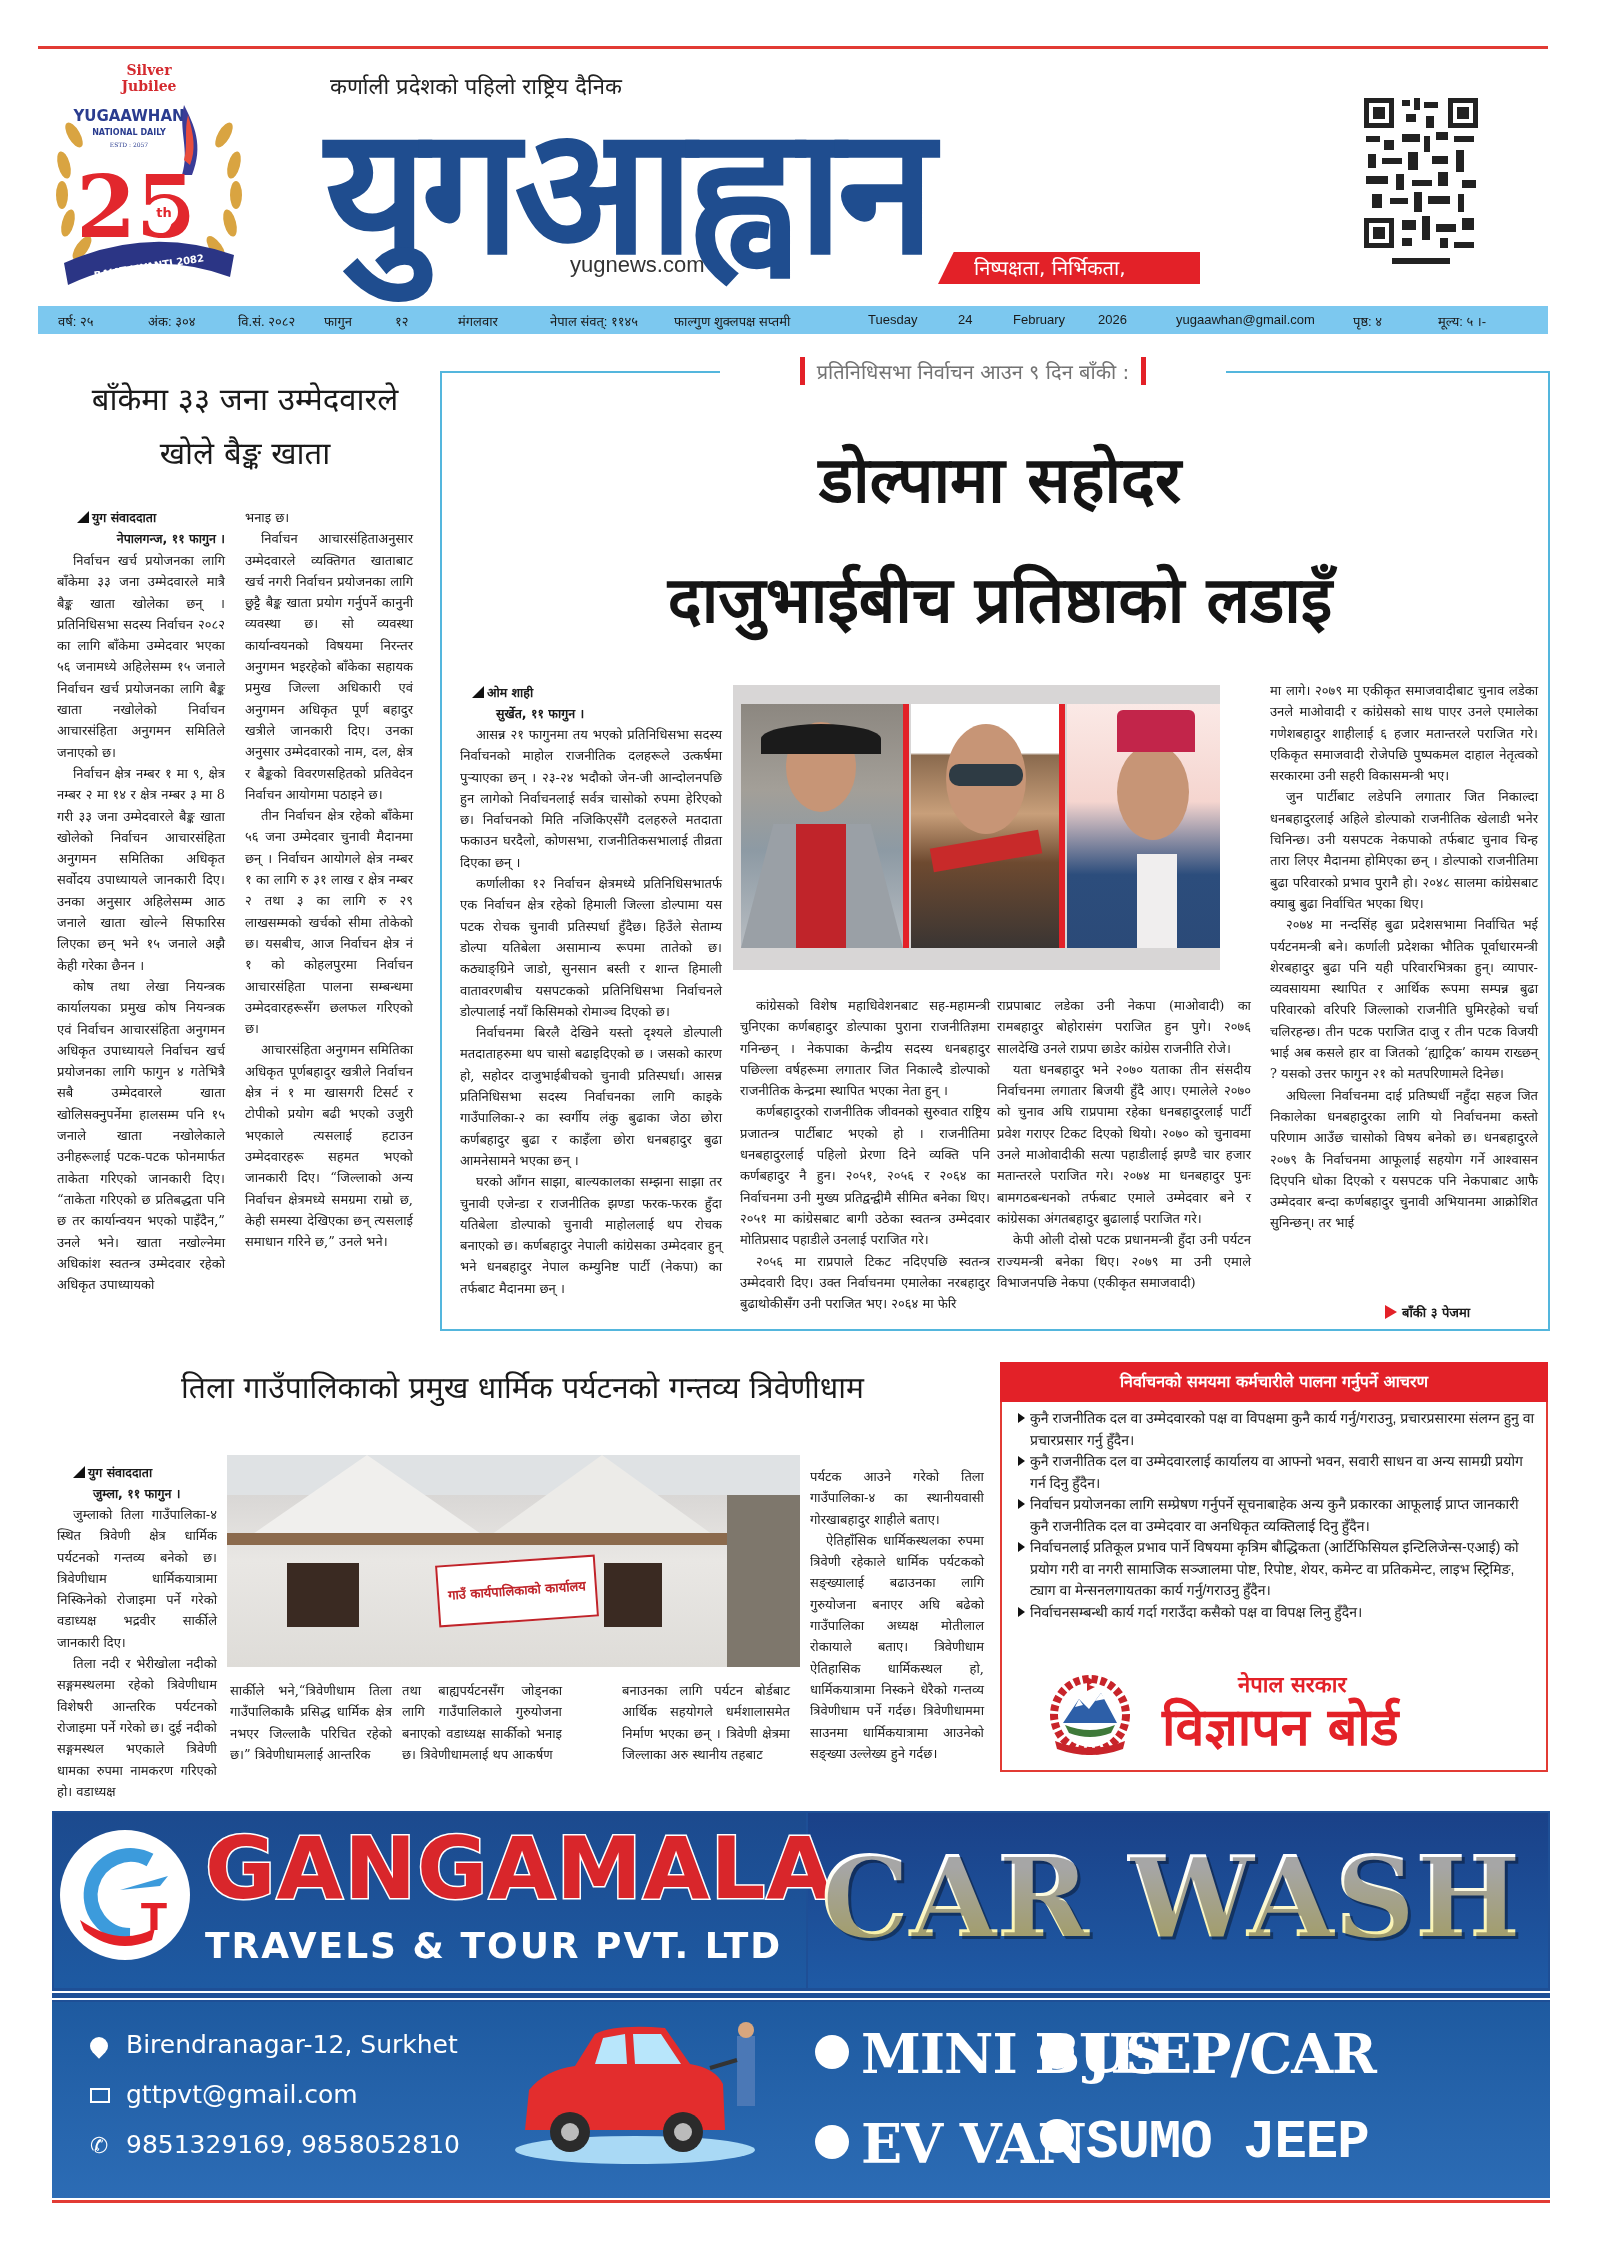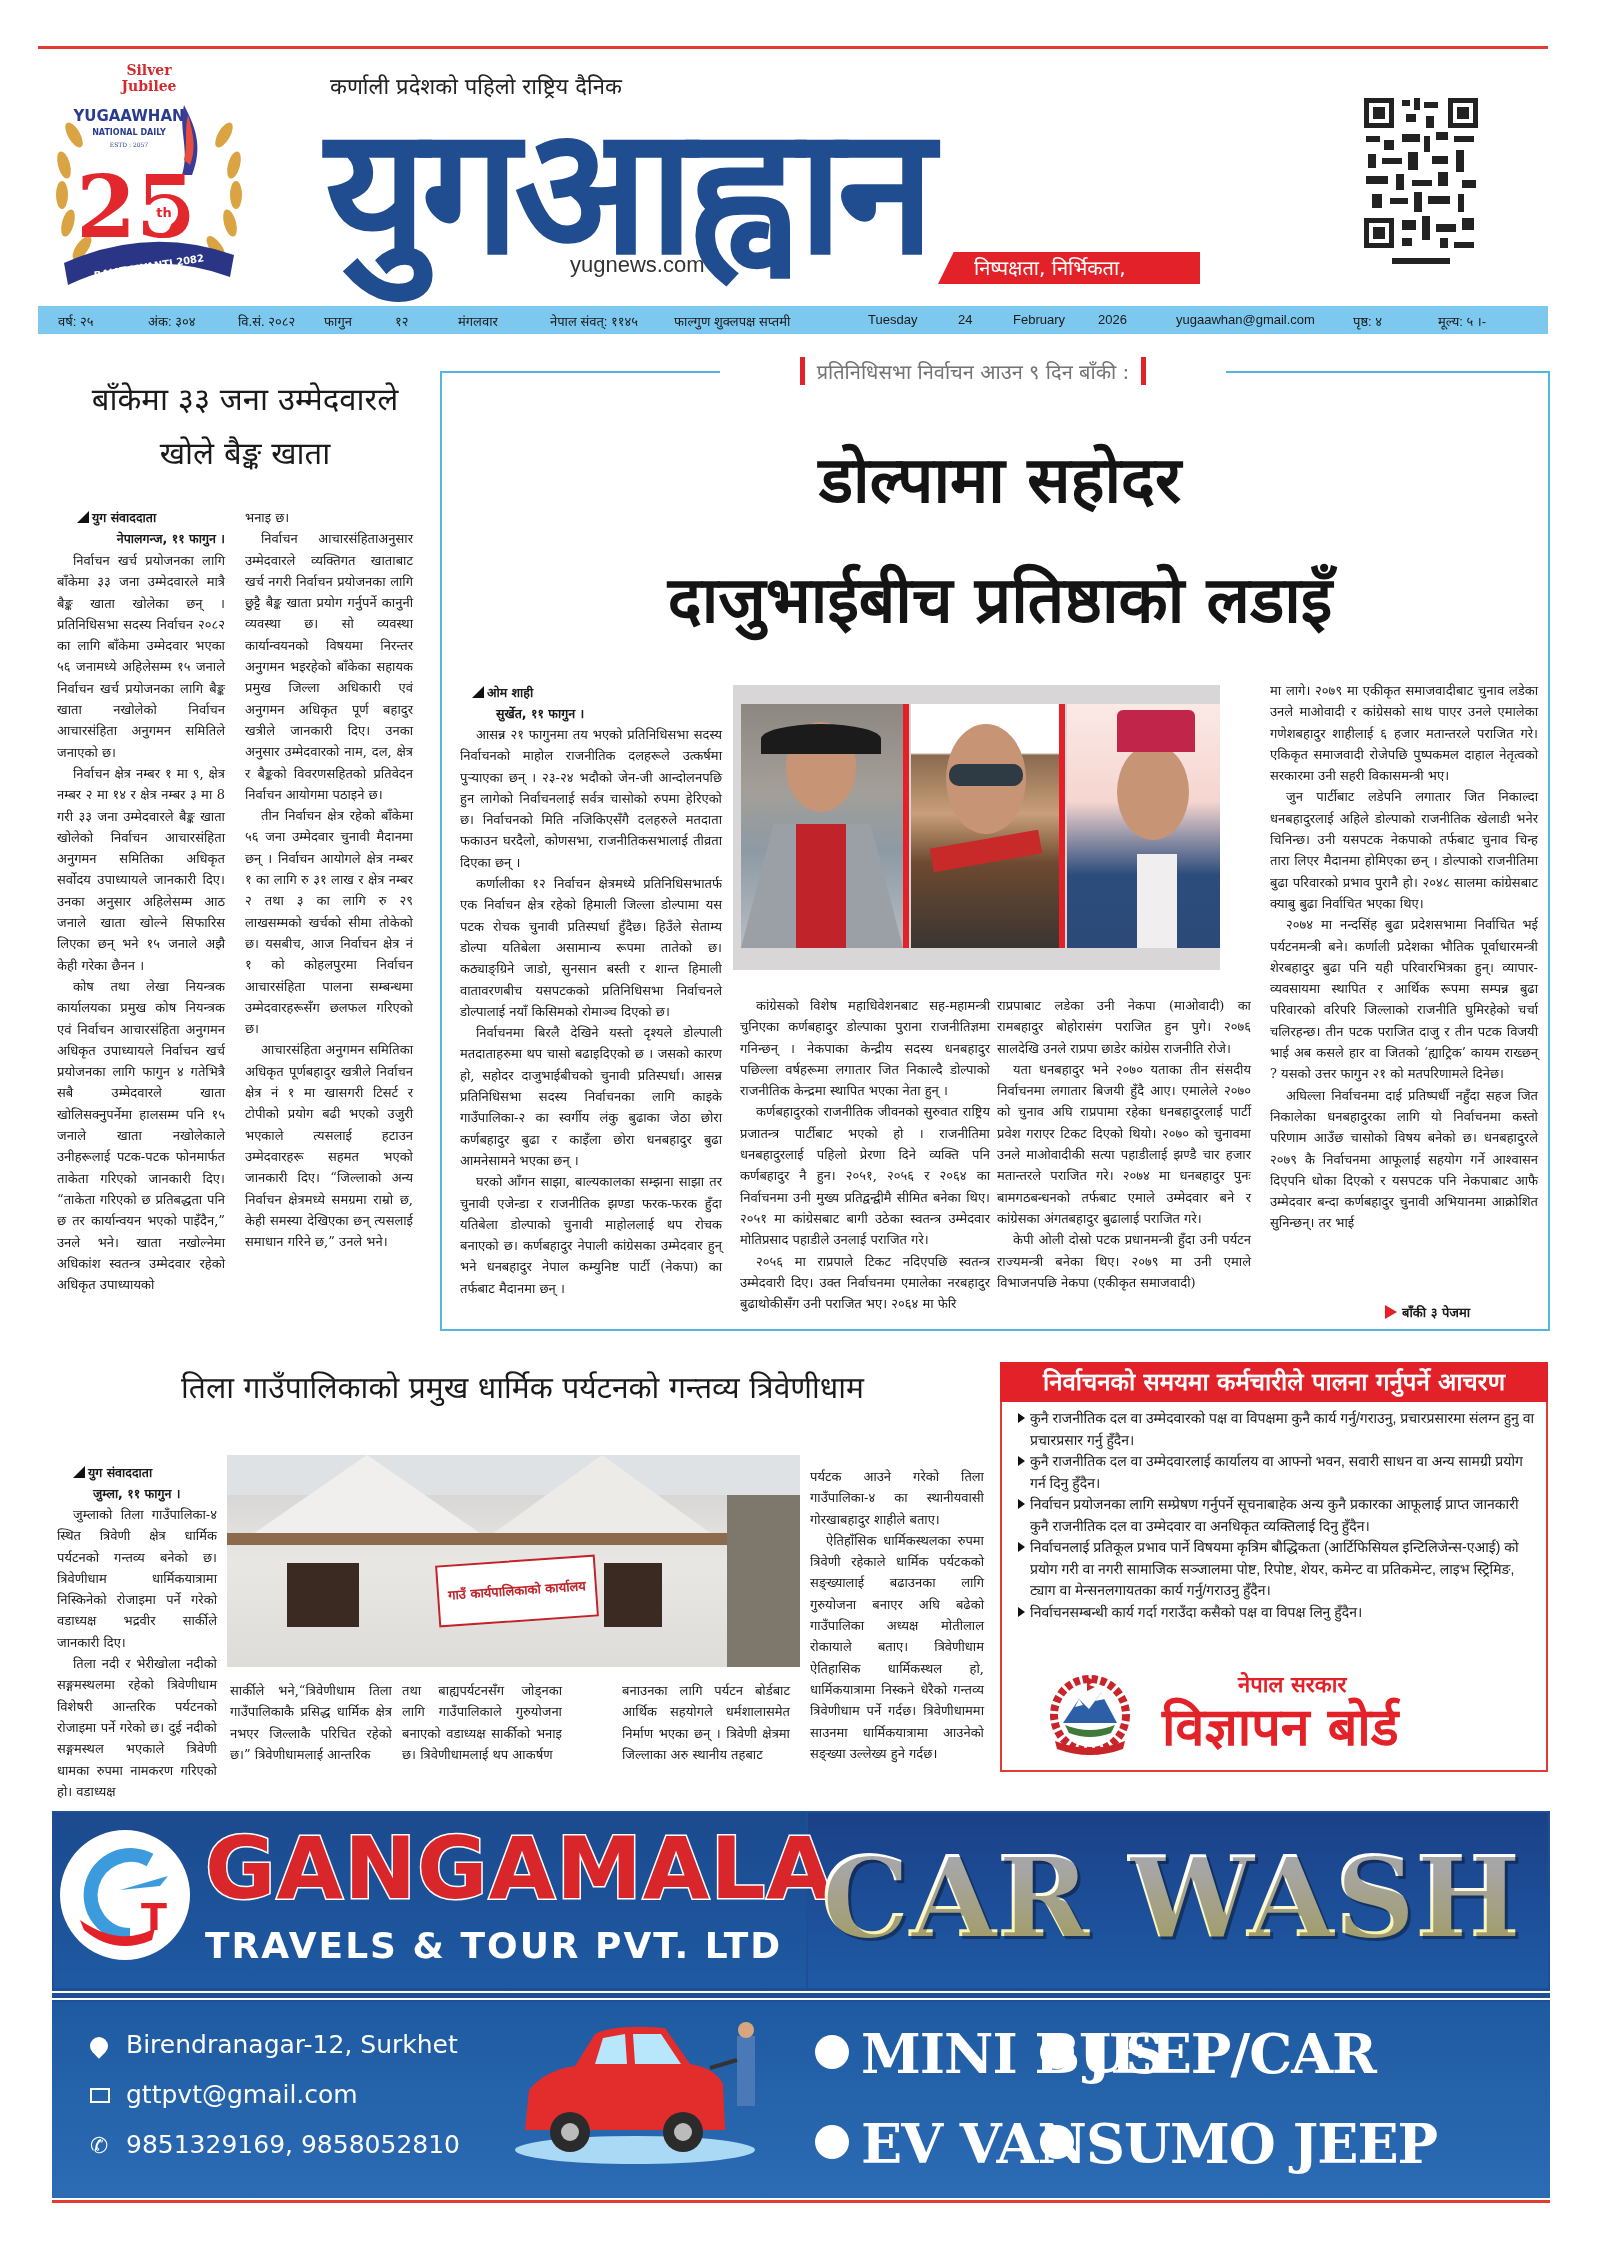--- a/index.html
+++ b/index.html
@@ -31,21 +31,21 @@
   .photo-frame { left: 733px; top: 685px; width: 487px; height: 285px; background: #d8d6d6; }
   .p1 { left: 741px; top: 704px; width: 162px; height: 244px; background: linear-gradient(180deg,#8c8780 0%,#a39f98 35%,#8d9aa4 60%,#b8bdc2 100%); }
   .p2 { left: 911px; top: 704px; width: 148px; height: 244px; background: linear-gradient(180deg,#fff 0%,#fff 20%,#8a6a4e 21%,#c89f7a 45%,#6e4a30 65%,#3a3533 100%); }
   .p3 { left: 1067px; top: 704px; width: 153px; height: 244px; background: linear-gradient(180deg,#fbe9e6 0%,#f5d5cf 40%,#2c4d7c 70%,#2b4a78 100%); }
   .redsep { width: 6px; height: 244px; background: #e32128; top: 704px; }
   .face { border-radius: 50%; background: #c79576; }
 
   .bottom-head { left: 50px; top: 1366px; width: 945px; text-align: center; font-family: "DejaVu Sans", sans-serif; font-size: 30px; }
   .trib-photo { left: 227px; top: 1455px; width: 573px; height: 212px; background: linear-gradient(180deg,#cfcdcc 0%,#e9e7e4 50%,#dedcd8 100%); overflow: hidden; }
   .notice { left: 1000px; top: 1362px; width: 548px; height: 410px; border: 2px solid #e23b34; }
-  .notice-head { left: 1000px; top: 1362px; width: 548px; height: 40px; background: #e32128; color: #fff; font-family: "DejaVu Sans", sans-serif; font-weight: bold; font-size: 24px; line-height: 40px; text-align: center; }
+  .notice-head { left: 1000px; top: 1362px; width: 548px; height: 40px; background: #e32128; color: #fff; font-family: "DejaVu Sans", sans-serif; font-weight: bold; font-size: 16px; line-height: 40px; text-align: center; }
   .notice-list { left: 1018px; top: 1408px; width: 520px; font-size: 14px; line-height: 21.5px; font-family: Liberation Sans, sans-serif; }
   .notice-list li { list-style: none; padding-left: 12px; text-indent: -12px; }
   .notice-list li .arrow { display: inline-block; width: 0; height: 0; border-top: 5px solid transparent; border-bottom: 5px solid transparent; border-left: 7px solid #111; margin-right: 5px; text-indent: 0; }
   .gov-emblem { left: 1045px; top: 1675px; width: 90px; height: 80px; }
   .gov-sub { left: 1238px; top: 1668px; font-family: "DejaVu Sans", sans-serif; font-weight: bold; font-size: 22px; color: #e32128; }
   .gov-main { left: 1162px; top: 1692px; font-family: "DejaVu Sans", sans-serif; font-weight: bold; font-size: 52px; color: #e32128; line-height: 70px; }
 
   .ad { left: 52px; top: 1811px; width: 1498px; height: 392px; background: #1e4f96; }
   .ad-top-l { left: 54px; top: 1813px; width: 752px; height: 175px; background: linear-gradient(180deg,#1c4a8e,#1e5aa2); }
   .ad-top-r { left: 808px; top: 1813px; width: 740px; height: 175px; background: linear-gradient(180deg,#1a4188,#1f5aa5); }
@@ -342,13 +342,13 @@
       <circle cx="168" cy="112" r="9" fill="#bbb"></circle>
     <rect x="222" y="16" width="18" height="70" fill="#4b78b6"></rect>
     <circle cx="231" cy="10" r="8" fill="#d8a67e"></circle>
     <path d="M222 40 L195 48" stroke="#333" stroke-width="4"></path>
   </svg>
 </div>
 
 <div class="abs svc" style="left:815px; top:2022px;"><span class="dot"></span><span>MINI BUS</span></div>
 <div class="abs svc" style="left:1040px; top:2022px;"><span class="dot"></span><span>JEEP/CAR</span></div>
 <div class="abs svc" style="left:815px; top:2112px;"><span class="dot"></span><span>EV VAN</span></div>
-<div class="abs svc" style="left:1040px; top:2112px;"><span class="dot"></span><span>SUMO JEEP</span></div>
+<div class="abs svc" style="left:1040px; top:2112px;font-family:Liberation Mono, monospace;"><span class="dot"></span><span>SUMO JEEP</span></div>
 
 </body></html>

